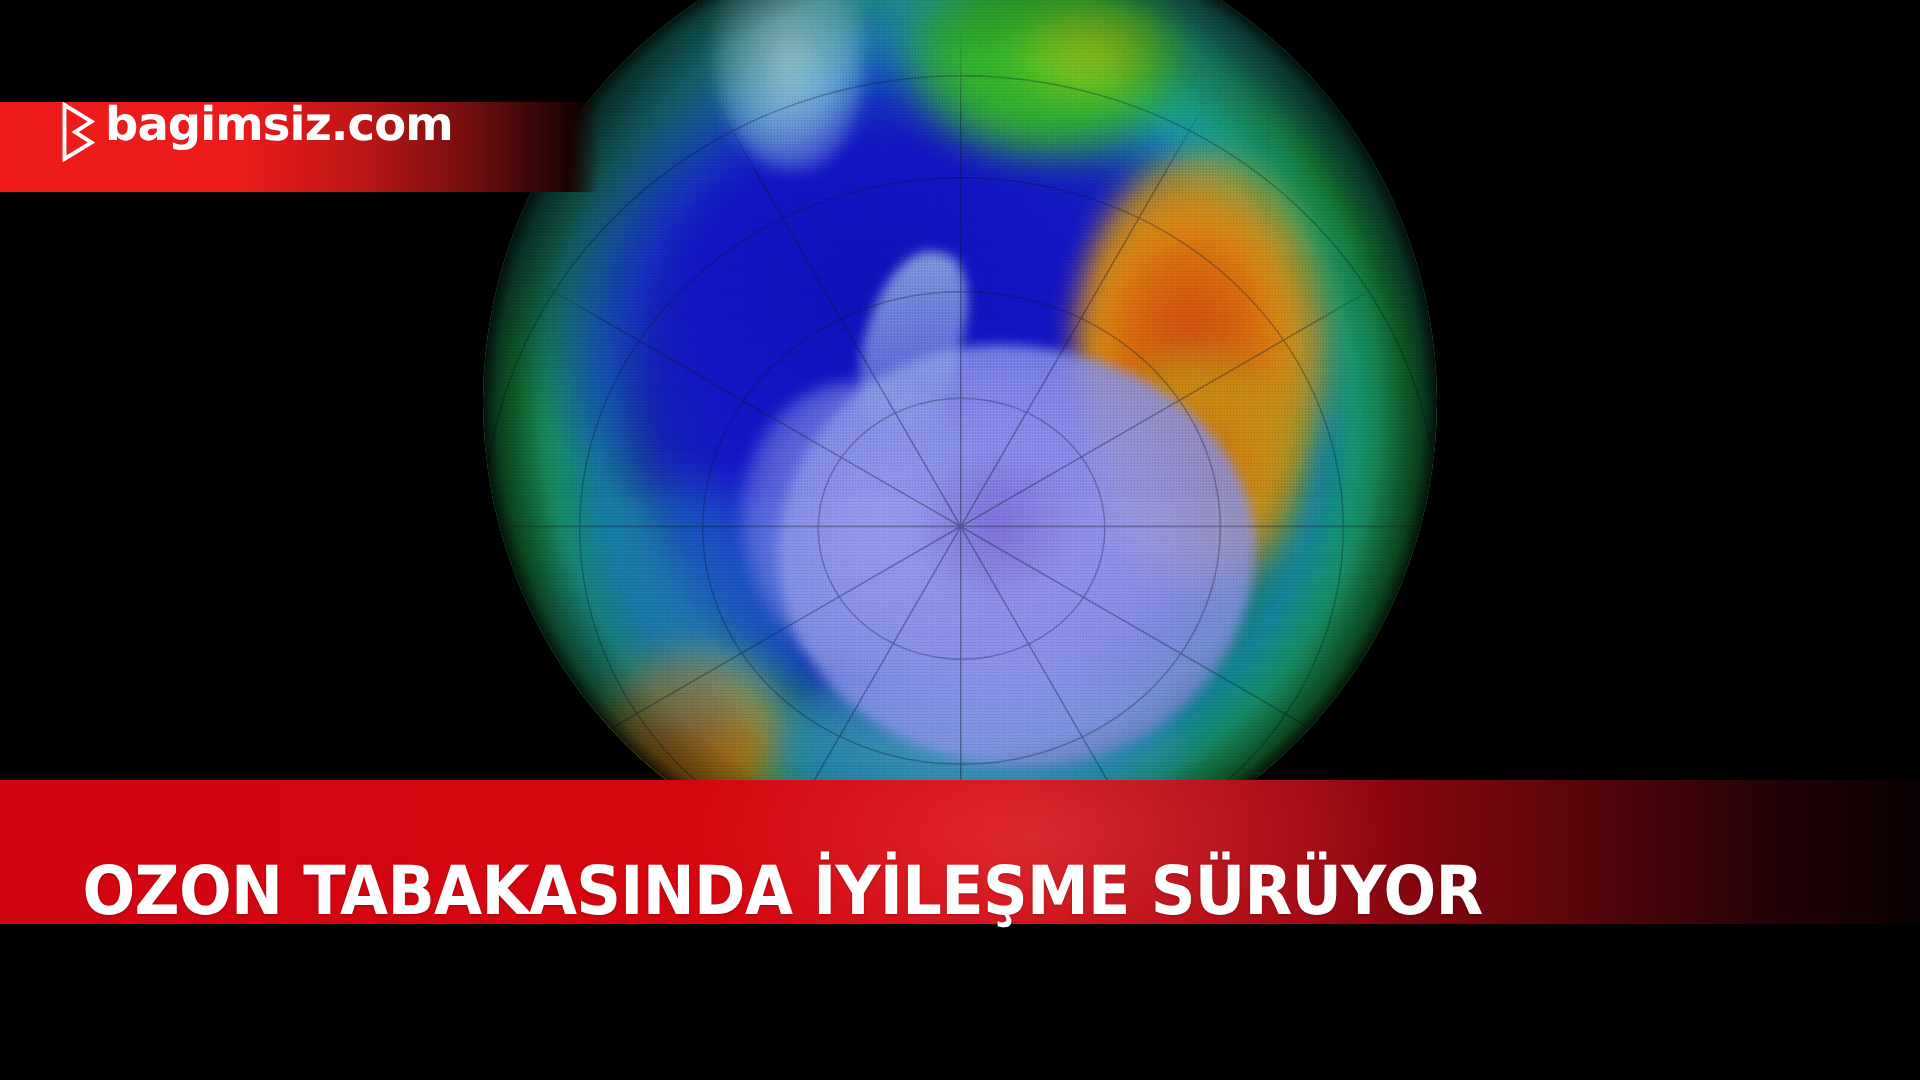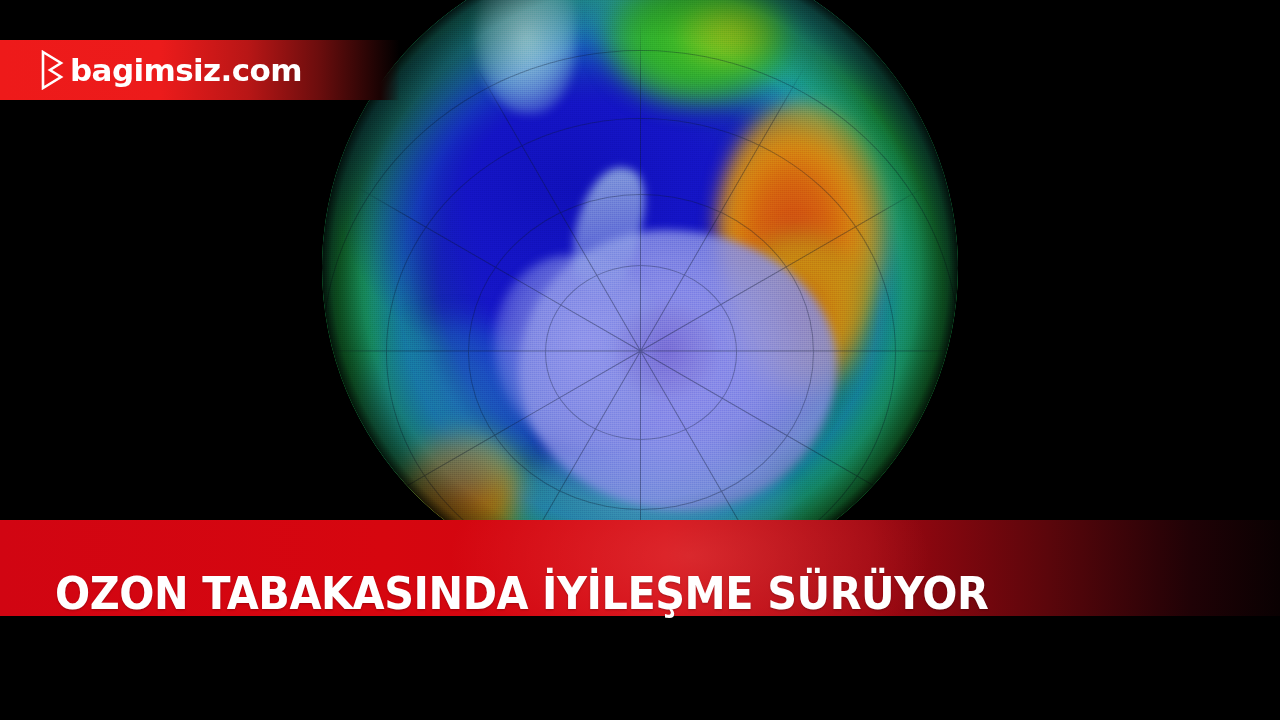--- a/index.html
+++ b/index.html
@@ -341,32 +341,32 @@
     background-image:
       repeating-linear-gradient(0deg, rgba(255,255,255,0.5) 0px, rgba(255,255,255,0.5) 1px, rgba(0,0,0,0) 1px, rgba(0,0,0,0) 2px),
       repeating-linear-gradient(90deg, rgba(0,0,0,0.5) 0px, rgba(0,0,0,0.5) 1px, rgba(255,255,255,0) 1px, rgba(255,255,255,0) 2px);
     mix-blend-mode: overlay;
   }
 
   
   .logo-bar {
     position: absolute;
     left: 0;
-    top: 40px;
+    top: 68px;
     width: 400px;
     height: 60px;
     background: linear-gradient(to right,
       #ee1a1a 0%,
       #ec1b1b 40%,
       #b81616 62%,
       #6a0d0d 80%,
       #1a0303 95%,
       rgba(0,0,0,0) 100%);
     display: flex;
-    align-items: center;
+    align-items: flex-start;
     padding-left: 40px;
     box-sizing: border-box;
   }
 
   .logo-mark {
     width: 24px;
     height: 40px;
     flex: 0 0 auto;
     margin-right: 6px;
   }

